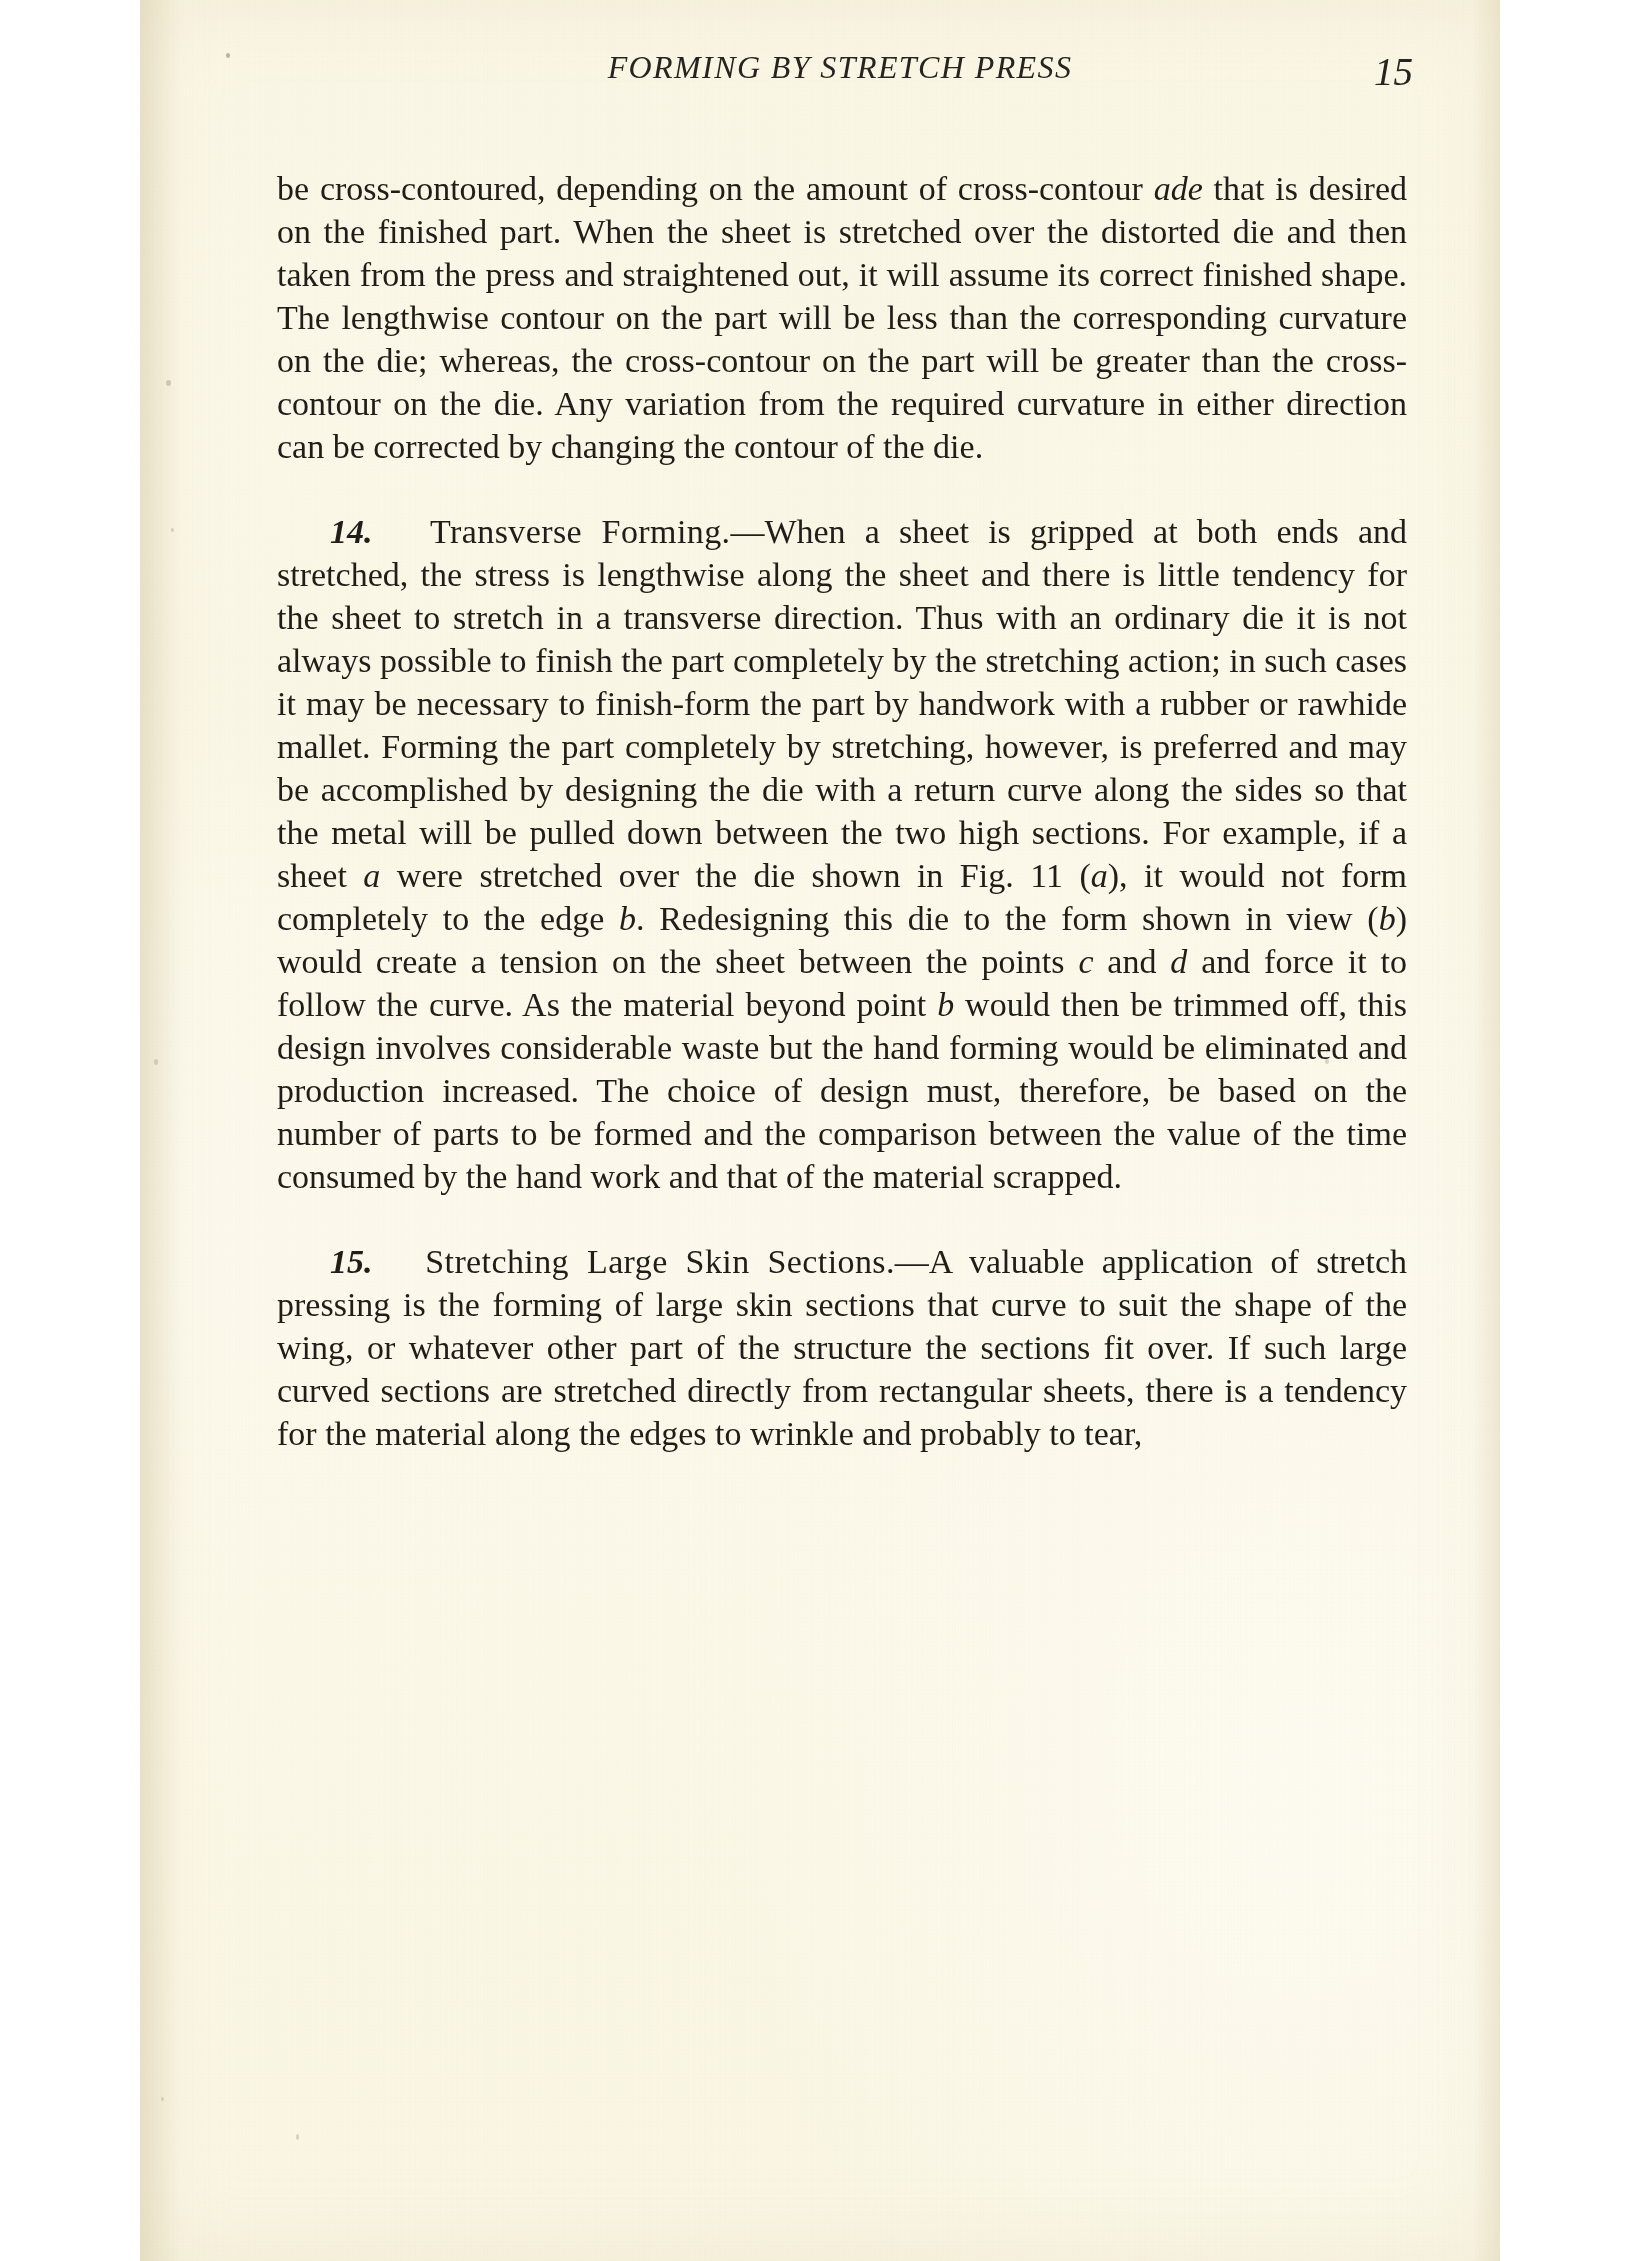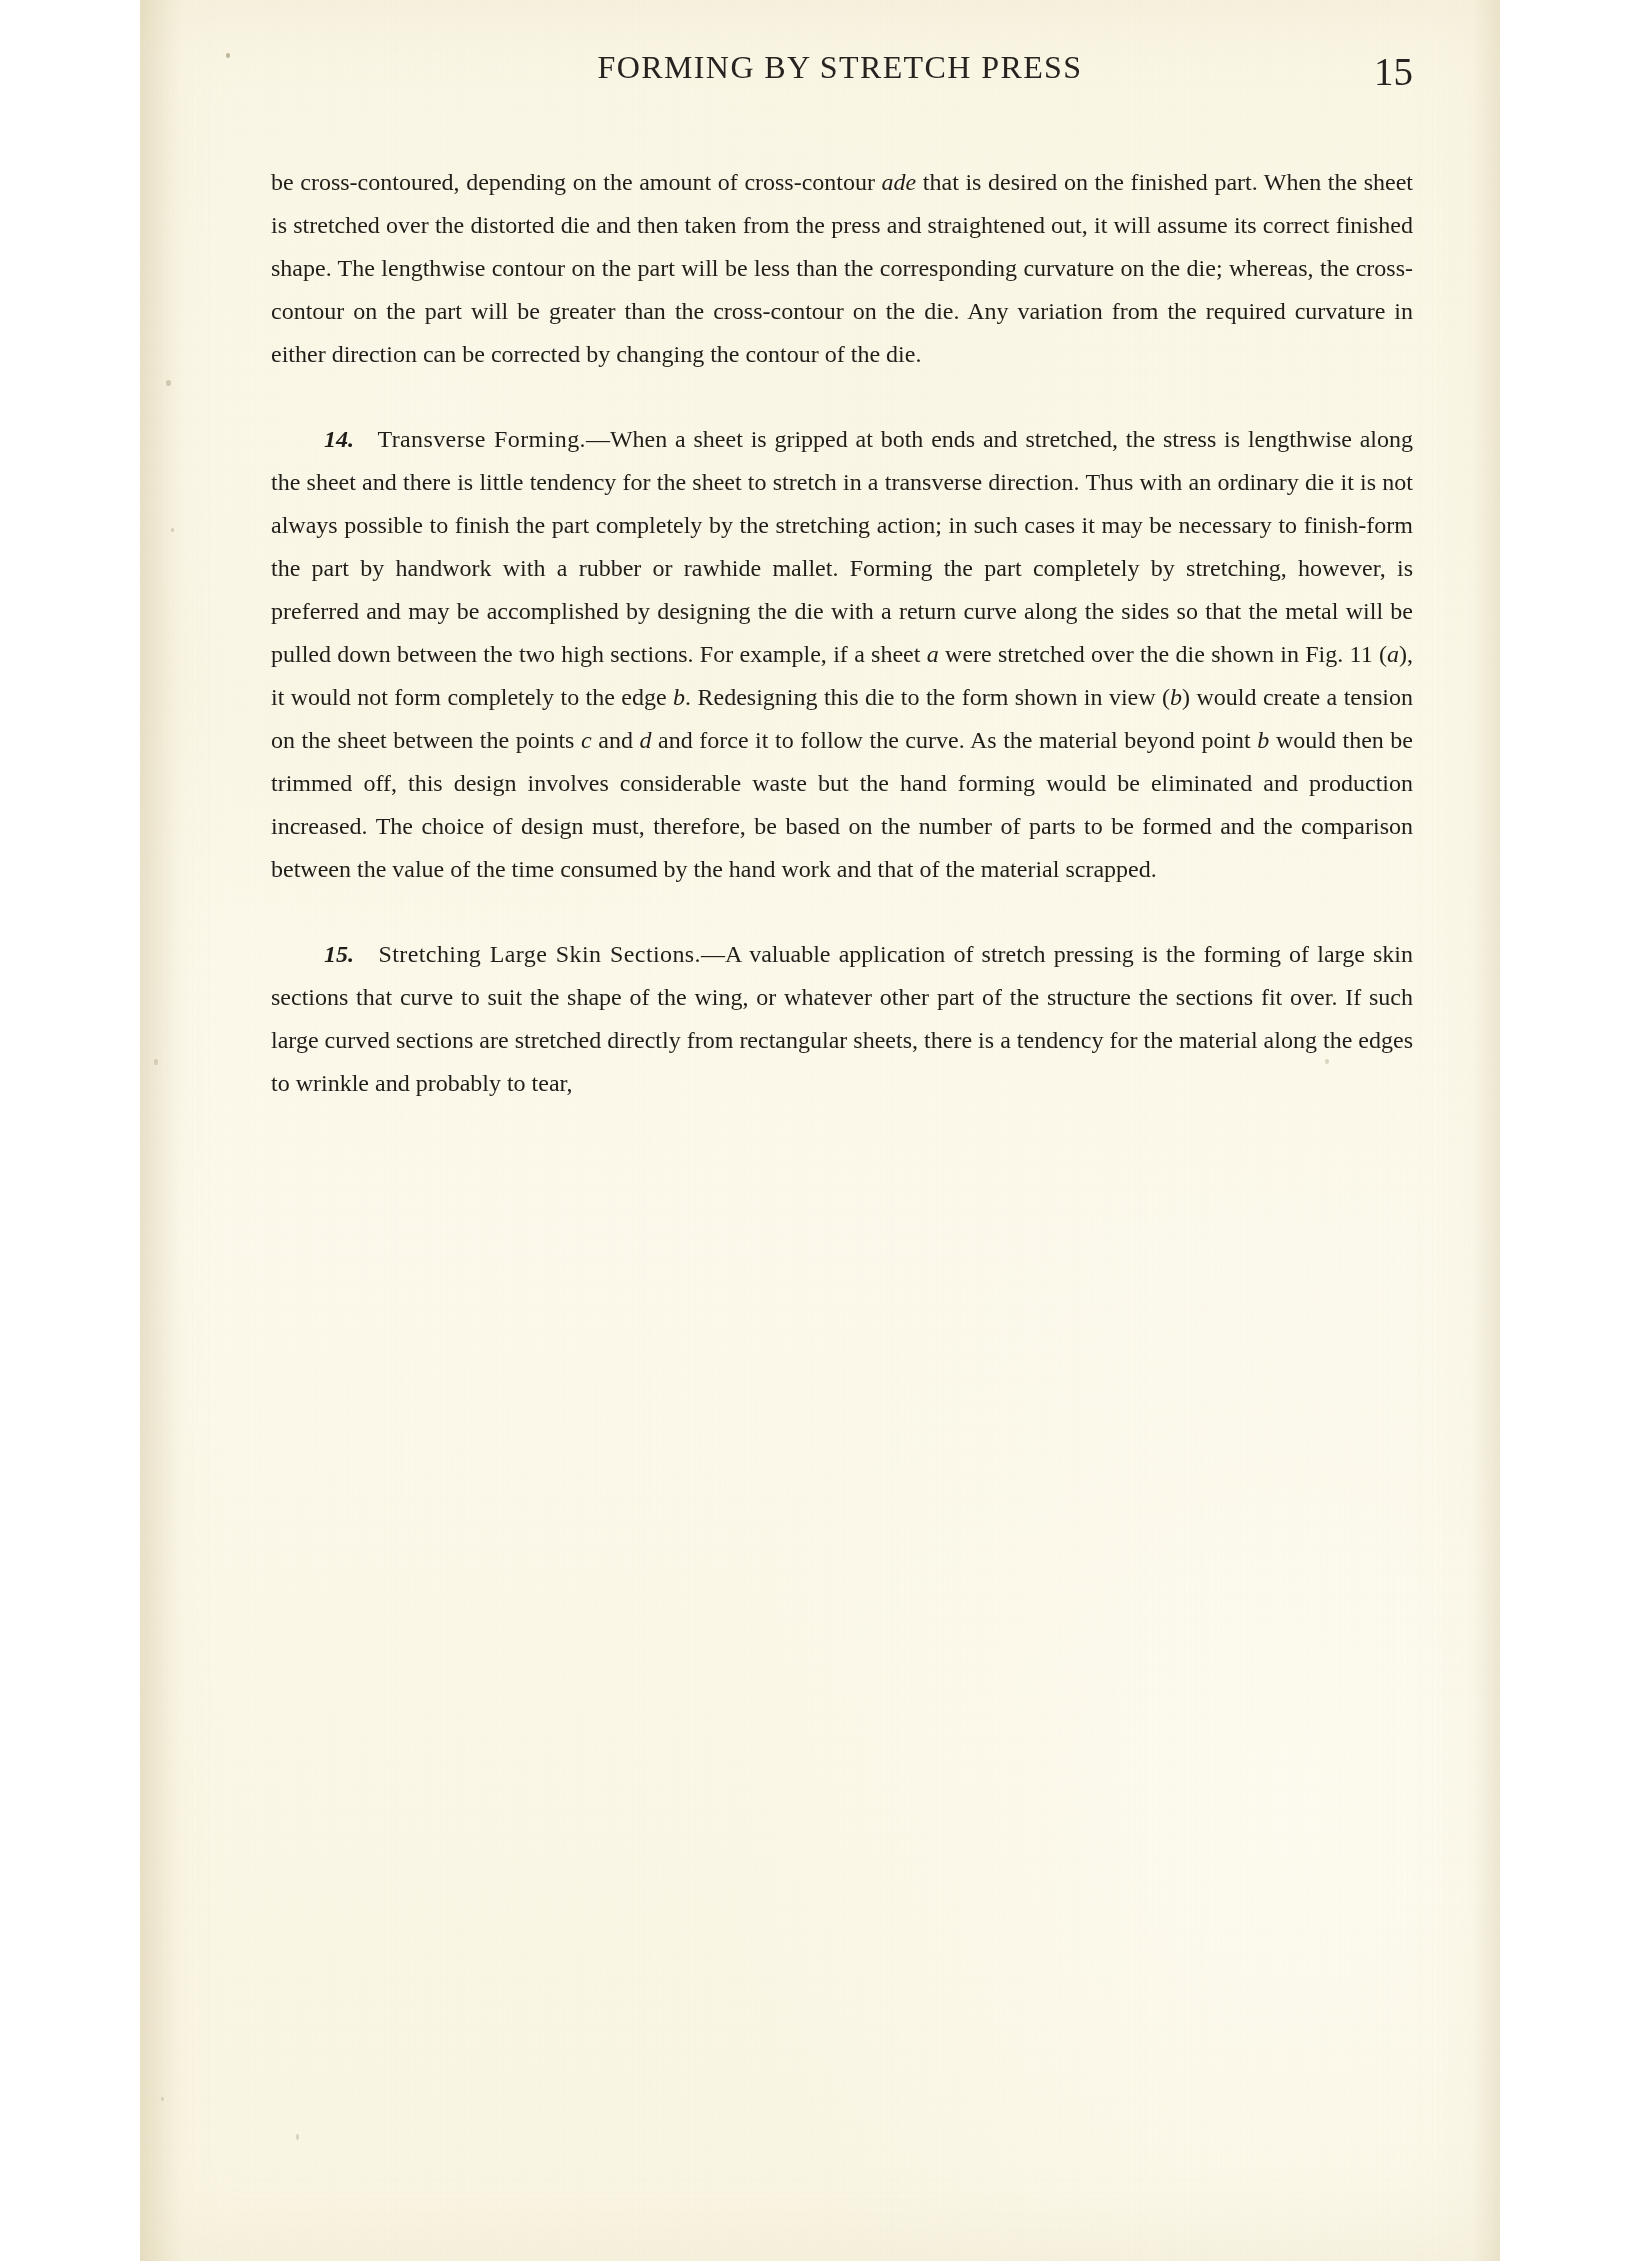--- a/index.html
+++ b/index.html
@@ -65,20 +65,21 @@
   #running-head {
     position: absolute;
     left: 267px;
     top: 49px;
     width: 1146px;
     height: 42px;
     display: flex;
     align-items: baseline;
     justify-content: center;
     color: #272320;
+    font-style: italic;
   }
   #head-title {
     font-size: 32px;
     letter-spacing: 1.4px;
     white-space: nowrap;
     font-weight: 400;
   }
   #head-folio {
     position: absolute;
     right: 0;
@@ -87,24 +88,24 @@
   }
 
   
   #text-column {
     position: absolute;
     left: 269px;
     top: 159px;
     width: 1146px;
   }
   .para {
-    margin: 2px;
+    margin: 8px;
     text-align: justify;
     text-justify: inter-word;
-    font-size: 24px;
+    font-size: 34px;
     line-height: 43px;
     color: #211d19;
     -webkit-font-smoothing: none;
   }
   .para + .para { margin-top: 42px; }
   .para.indent { text-indent: 53px; }
   .secnum { font-weight: bold; font-style: italic; }
   .sechead { font-weight: normal; letter-spacing: 0.4px; }
   .it { font-style: italic; }
   .nojust { text-align-last: left; }

